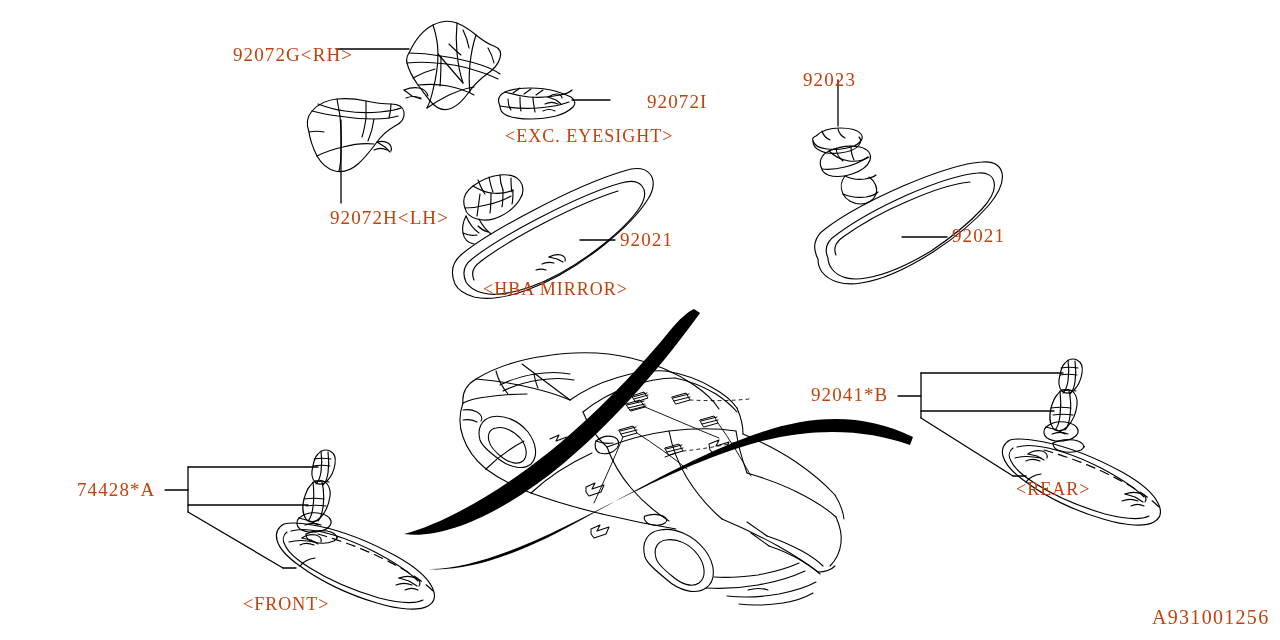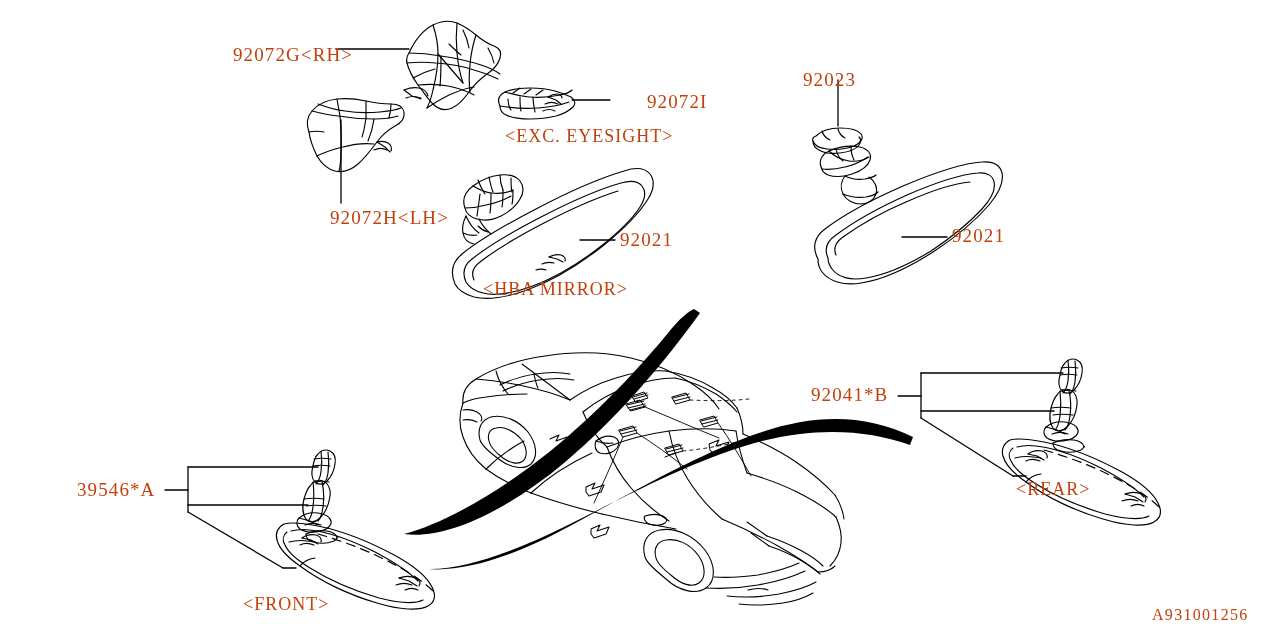--- a/index.html
+++ b/index.html
@@ -15,21 +15,21 @@
     position:absolute;
     font-family:Liberation Serif, serif;
     font-size:19px;
     letter-spacing:1.1px;
     color:#c2410c;
     white-space:nowrap;
     line-height:1;
     -webkit-font-smoothing:none;
   }
   .lbl.sub{font-size:18px;letter-spacing:1.0px;}
-  .lbl.code{font-size:16px;letter-spacing:1.3px;}
+  .lbl.code{font-size:20px;letter-spacing:1.3px;}
   .nosel{user-select:none;}
 </style>
 </head>
 <body>
 
 <div id="sheet">
 
 <svg viewBox="0 0 1280 640">
   <g fill="none" stroke="#000" stroke-width="1.15" stroke-linecap="round" stroke-linejoin="round">
 
@@ -445,19 +445,19 @@
 </svg>
 
 <div class="lbl nosel" style="left:233px;top:45px;">92072G&lt;RH&gt;</div>
 <div class="lbl nosel" style="left:296px;top:208px;margin-left:34px;">92072H&lt;LH&gt;</div>
 <div class="lbl nosel" style="left:647px;top:92px;">92072I</div>
 <div class="lbl sub nosel" style="left:505px;top:127px;">&lt;EXC. EYESIGHT&gt;</div>
 <div class="lbl nosel" style="left:620px;top:230px;">92021</div>
 <div class="lbl sub nosel" style="left:483px;top:280px;">&lt;HBA MIRROR&gt;</div>
 <div class="lbl nosel" style="left:803px;top:70px;">92023</div>
 <div class="lbl nosel" style="left:952px;top:226px;">92021</div>
-<div class="lbl nosel" style="left:77px;top:480px;">39546*A</div>
+<div class="lbl nosel" style="left:77px;top:480px;">74428*A</div>
 <div class="lbl sub nosel" style="left:243px;top:595px;">&lt;FRONT&gt;</div>
 <div class="lbl nosel" style="left:811px;top:385px;text-align:right;">92041*B</div>
 <div class="lbl sub nosel" style="left:1016px;top:480px;">&lt;REAR&gt;</div>
 <div class="lbl code nosel" style="left:1152px;top:607px;">A931001256</div>
 
 </div>
 
 </body></html>

